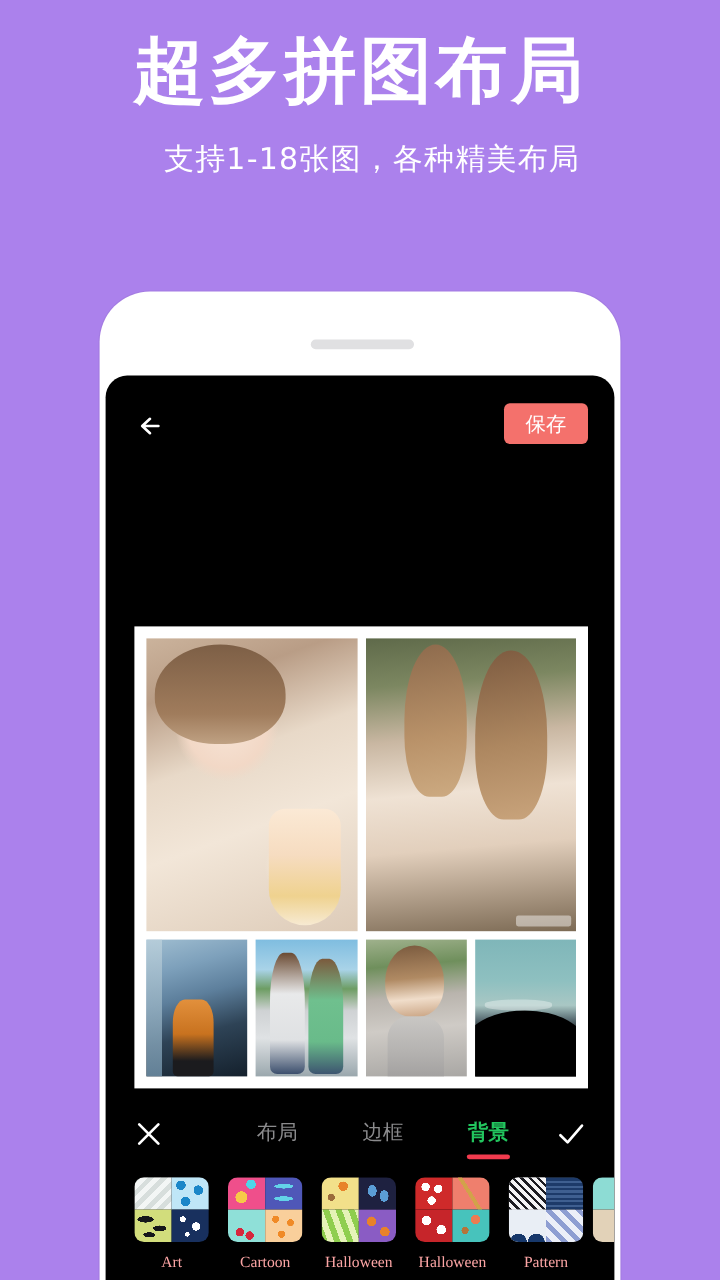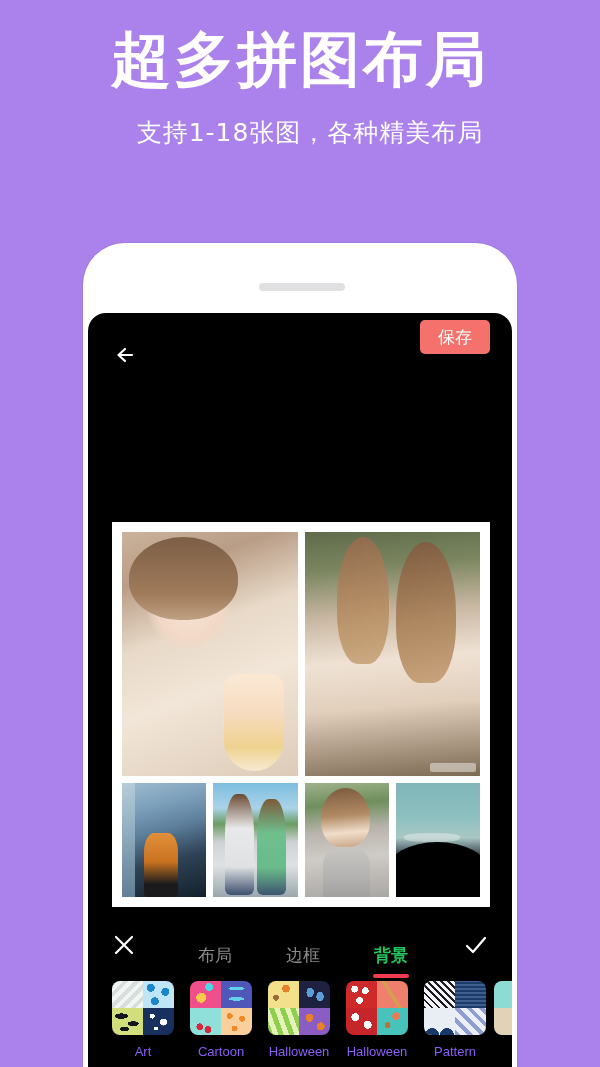--- a/index.html
+++ b/index.html
@@ -38,21 +38,21 @@
     background:#000000;border-radius:18px 18px 0 0;overflow:hidden;
   }
 
   
   .topbar{position:absolute;left:0;top:0;width:424px;height:90px;}
   .back-icon{
     position:absolute;left:24px;top:27px;width:30px;height:30px;
     cursor:pointer;
   }
   .save-btn{
-    position:absolute;right:22px;top:7px;
+    position:absolute;right:22px;top:23px;
     width:70px;height:34px;border-radius:5px;
     background:#f4716c;color:#fff;font-size:17px;
     display:flex;align-items:center;justify-content:center;
     font-family:"DejaVu Sans","Liberation Sans",sans-serif;
     cursor:pointer;
   }
 
   
   .collage{
     position:absolute;left:24px;top:209px;width:378px;height:385px;
@@ -131,38 +131,38 @@
   .ph6:before{content:"";position:absolute;left:-10%;top:52%;width:120%;height:50%;
     background:#000;border-radius:50% 50% 0 0;}
   .ph6:after{content:"";position:absolute;left:10%;top:44%;width:66%;height:8%;
     background:rgba(255,255,255,.35);border-radius:40%;}
 
   
   .tabbar{position:absolute;left:0;top:600px;width:424px;height:65px;}
   .tab-close,.tab-check{position:absolute;top:18px;width:28px;height:28px;cursor:pointer;}
   .tab-close{left:22px;}
   .tab-check{right:22px;}
-  .tabs{position:absolute;left:110px;top:0;width:210px;height:65px;
-    display:flex;justify-content:space-between;align-items:center;padding-top:19px;box-sizing:border-box;}
+  .tabs{position:absolute;left:126px;top:0;width:210px;height:65px;
+    display:flex;justify-content:space-between;align-items:flex-start;padding-top:19px;box-sizing:border-box;}
   .tab{position:relative;font-size:17px;color:#8b8b8d;cursor:pointer;
     font-family:"DejaVu Sans","Liberation Sans",sans-serif;text-align:center;}
   .tab.active{color:#22c55e;font-weight:bold;}
   .tab-underline{position:absolute;left:50%;transform:translateX(-50%);
     bottom:-11px;width:36px;height:4px;background:#f23b4e;border-radius:2px;display:none;}
   .tab.active .tab-underline{display:block;}
 
   
   .bgstrip{position:absolute;left:0;top:668px;width:424px;height:92px;
     display:flex;gap:0;padding-left:16px;box-sizing:border-box;overflow:hidden;}
   .bgitem{width:78px;flex:0 0 78px;display:flex;flex-direction:column;align-items:center;cursor:pointer;}
   .thumb{width:62px;height:54px;border-radius:8px;overflow:hidden;
     display:grid;grid-template-columns:1fr 1fr;grid-template-rows:1fr 1fr;}
   .q{width:100%;height:100%;}
-  .bglabel{margin-top:9px;font-size:13px;color:#8b5cf6;
-    font-family:Liberation Sans, sans-serif;}
+  .bglabel{margin-top:9px;font-size:13px;color:#fca5a5;
+    font-family:Liberation Serif, serif;}
   .bgitem.partial .thumb{width:26px;}
   .bgitem.partial{flex:0 0 30px;width:30px;align-items:flex-start;}
   .bgitem.partial .thumb{grid-template-columns:1fr;}
 
   
   .p-chevron{background:
     repeating-linear-gradient(135deg,#d7dedc 0 4px,#f3f6f5 4px 8px);}
   .p-circles{background:
     radial-gradient(circle 4px at 25% 25%,#1a86c8 98%,transparent),
     radial-gradient(circle 4px at 72% 40%,#1a86c8 98%,transparent),

